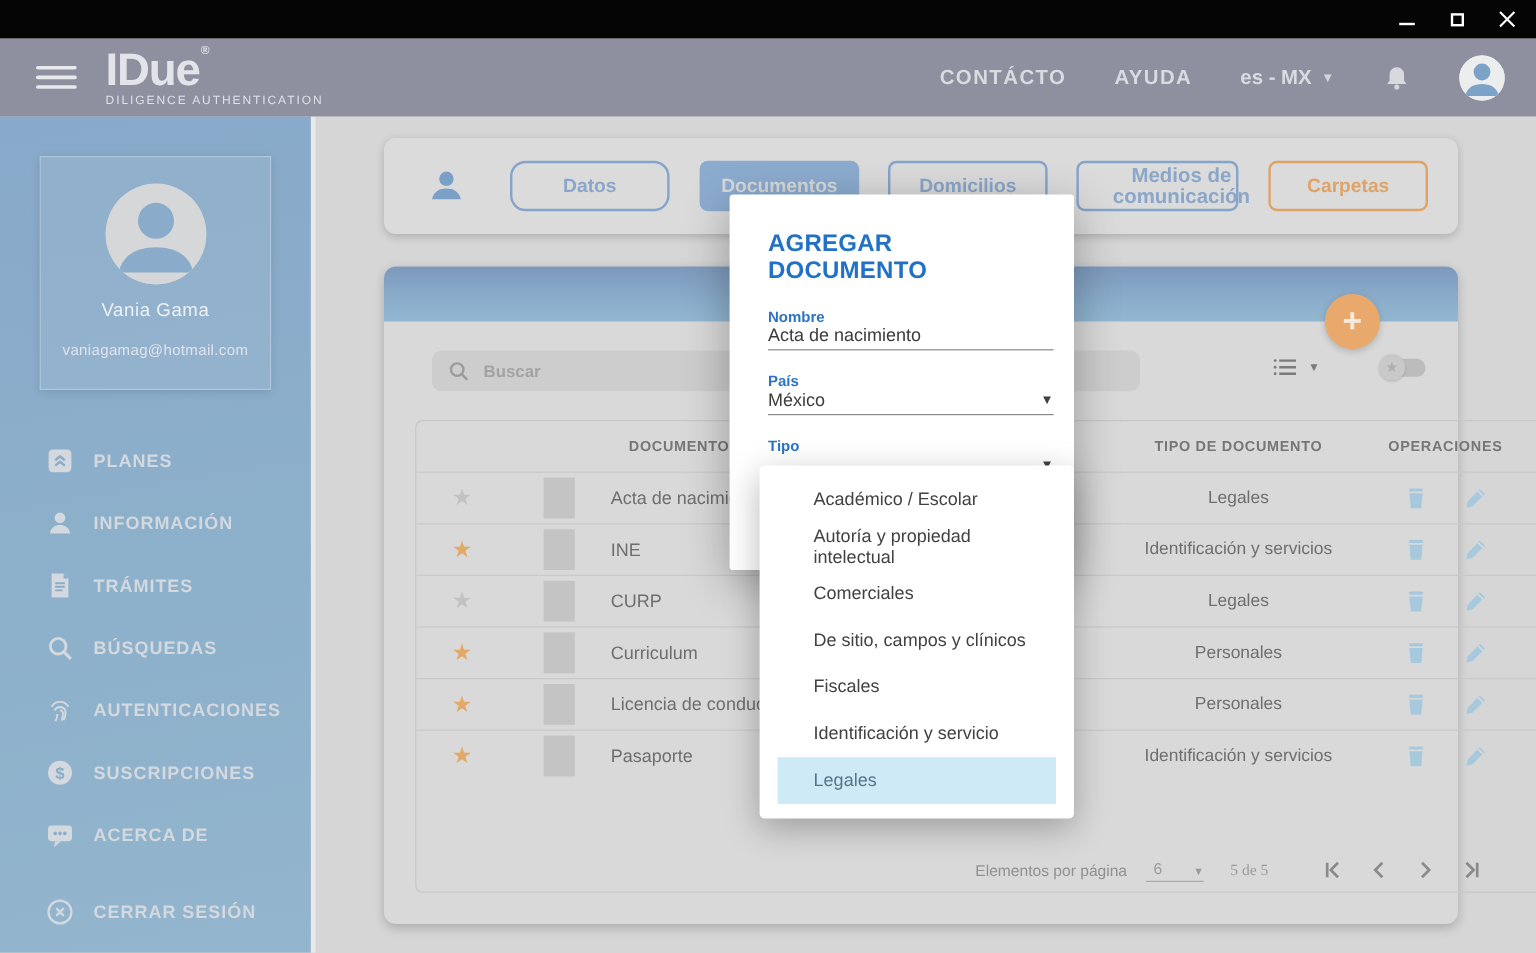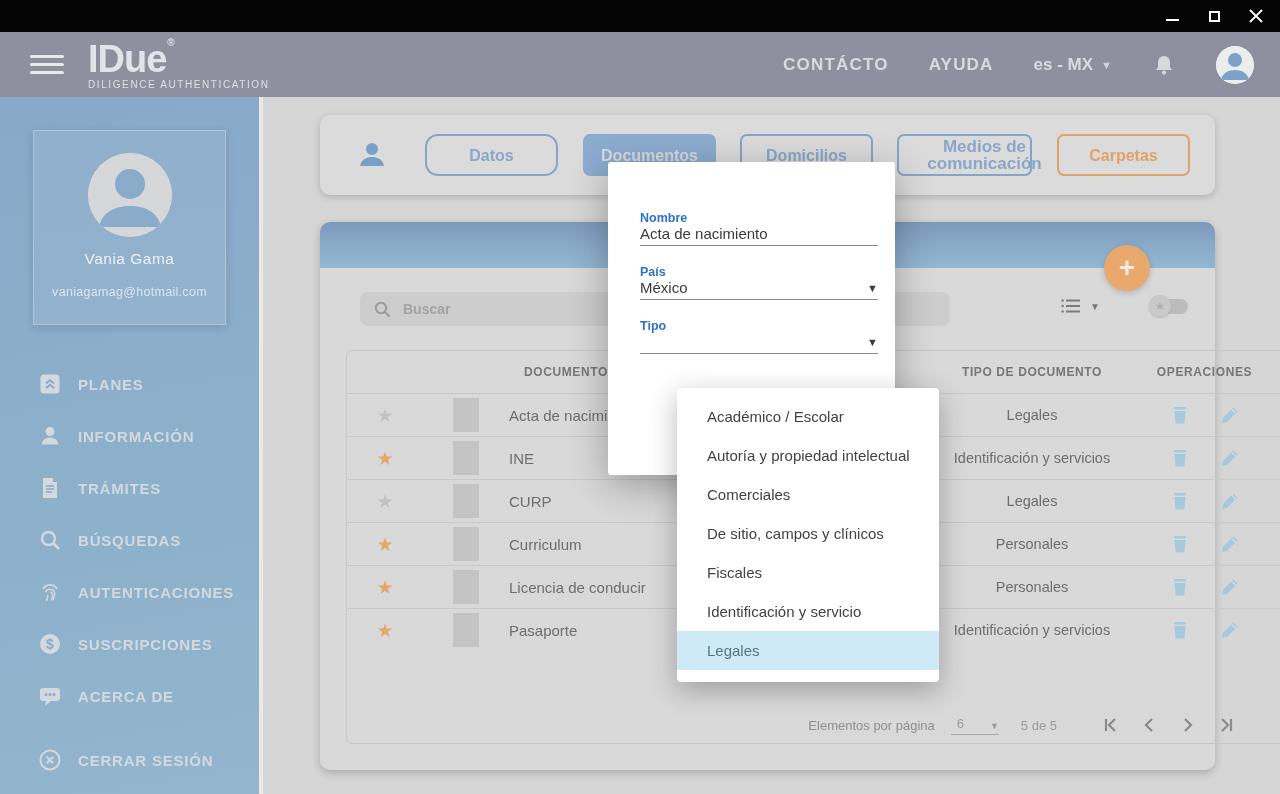--- a/index.html
+++ b/index.html
@@ -94,36 +94,36 @@
   .cell-ops { display:flex; align-items:center; justify-content:center; gap:28px; padding-right:25px; }
   .opbtn { width:22px; height:22px; cursor:pointer; }
   
   .pager { position:absolute; left:0; bottom:0; width:100%; height:36px; display:flex; align-items:center;
     justify-content:flex-end; padding-right:56px; gap:16px; }
   .pager .plabel { font-size:13px; color:#909091; }
   .psize { display:inline-flex; align-items:flex-end; justify-content:space-between; width:48px;
     border-bottom:1px solid #a9a9aa; padding-bottom:3px; cursor:pointer; }
   .psize .pval { font-size:13px; color:#9b9b9b; padding-left:6px; }
   .psize .caret { font-size:9px; color:#9b9b9b; }
-  .prange { font-size:13px; color:#9b9b9b; margin-left:6px; }
+  .prange { font-size:13px; color:#9b9b9b; margin-left:6px;font-family:Liberation Serif, serif; }
   .pnav { display:flex; align-items:center; gap:21px; margin-left:28px; }
   .pnav .nbtn { width:18px; height:18px; cursor:pointer; }
   
   .modal { position:absolute; left:608px; top:162px; width:287px; height:313px; background:#ffffff;
     border-radius:3px; box-shadow:0 10px 38px rgba(0,0,0,0.30); z-index:40; padding:30px 19px 0 32px; }
   .modal-title { color:#2171c7; font-size:20px; font-weight:bold; letter-spacing:.2px; }
   .mfield { width:238px; }
   .mlabel { margin-top:19px; font-size:12.5px; font-weight:bold; color:#2d74c5; }
   .mvalrow { margin-top:3px; height:18px; display:flex; align-items:center; justify-content:space-between;
     border-bottom:1px solid #8a8a8a; padding-bottom:6px; }
   .mval { font-size:15px; color:#3b3b3b; }
   .mcaret { font-size:11px; color:#3f3f3f; }
   
   .listbox { position:absolute; left:633px; top:388px; width:262px; height:294px; background:#ffffff;
-    border-radius:4px; box-shadow:0 8px 28px rgba(0,0,0,0.28); z-index:50; padding:9px 0;margin-left:44px; }
+    border-radius:4px; box-shadow:0 8px 28px rgba(0,0,0,0.28); z-index:50; padding:9px 15px; }
   .opt { height:39px; display:flex; align-items:center; padding-left:30px; font-size:15px; color:#424242; cursor:pointer; }
   .opt.selected { background:#cfeaf7; color:#557489; }
   svg { display:block; }
 </style>
 </head>
 <body>
 
 <div class="titlebar">
   <div class="winctrls">
     <span class="wbtn">
@@ -472,20 +472,21 @@
               <path d="M4 3l6 6-6 6"></path>
               <path d="M13 3v12"></path>
             </svg>
           </span>
       </span>
     </div>
   </div>
 </div>
 
 <div class="modal">
+  <div class="modal-title">AGREGAR DOCUMENTO</div>
 
   <div class="mfield">
     <div class="mlabel">Nombre</div>
     <div class="mvalrow">
       <span class="mval">Acta de nacimiento</span>
     </div>
   </div>
 
   <div class="mfield">
     <div class="mlabel">País</div>

